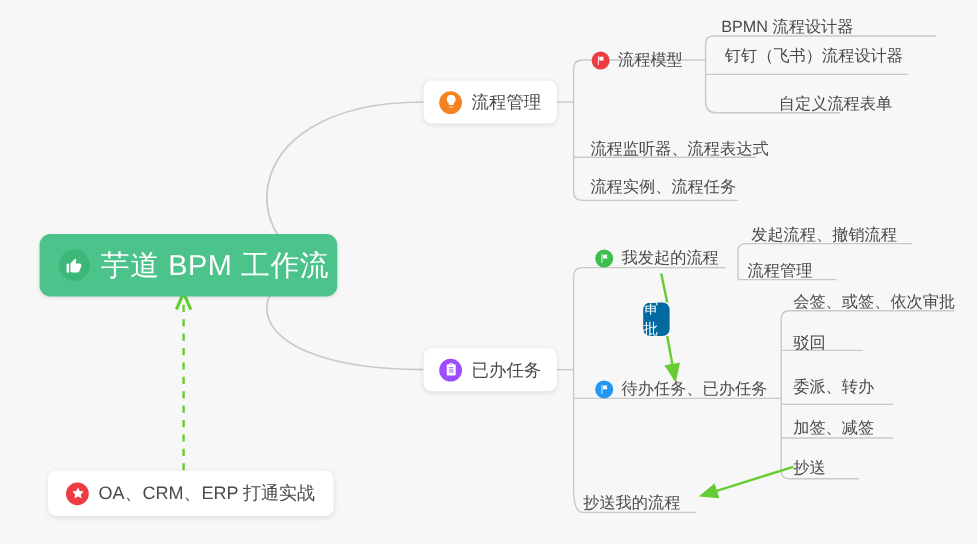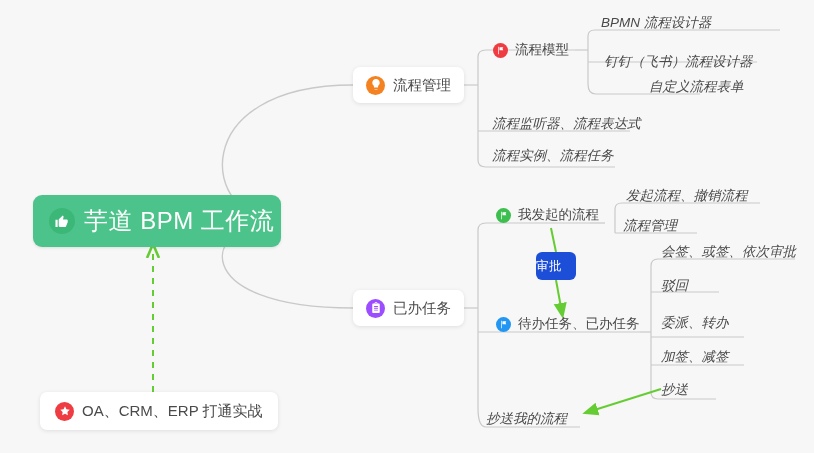--- a/index.html
+++ b/index.html
@@ -88,21 +88,20 @@
     color: #4a4a4a;
     font-size: 13.5px;
     height: 24px;
   }
   .text-node .card-label {
     margin-left: 7px;
     font-size: 13.5px;
   }
   .text-node.plain {
     color: #4a4a4a;
-    font-style: italic;
   }
 
   
   .icon {
     display: inline-flex;
     align-items: center;
     justify-content: center;
     flex: 0 0 auto;
     border-radius: 50%;
   }
@@ -117,27 +116,27 @@
   .ic-star   { background: #ef3b42; }
   .ic-flag-red   { background: #ef3b42; }
   .ic-flag-green { background: #3dbf4f; }
   .ic-flag-blue  { background: #2196f3; }
 
   
   .tag-badge {
     position: absolute;
     left: 536px;
     top: 252px;
-    width: 40px;
+    width: 22px;
     height: 28px;
-    background: #1d4ed8;
+    background: #0369a1;
     border-radius: 6px;
     display: flex;
     align-items: center;
-    justify-content: flex-start;
+    justify-content: flex-end;
     color: #ffffff;
     font-size: 12.5px;
     letter-spacing: 0.5px;
   }
 </style>
 </head>
 <body>
 
 <div id="canvas">
 
@@ -230,21 +229,21 @@
       <svg width="9" height="9" viewBox="0 0 24 24" fill="#ffffff">
         <path d="M6 2h1.9v20H6V2zm3.2 1.2h10.2l-2 4.2 2 4.2H9.2V3.2z"></path>
       </svg>
     </span>
     <span class="card-label">流程模型</span>
   </div>
 
   <div class="text-node plain" style="left:601px; top:11px;">
     <span>BPMN 流程设计器</span>
   </div>
-  <div class="text-node plain" style="left:604px; top:50px;">
+  <div class="text-node plain" style="left:604px; top:35px;">
     <span>钉钉（飞书）流程设计器</span>
   </div>
   <div class="text-node plain" style="left:604px; top:75px;margin-left:45px;">
     <span>自定义流程表单</span>
   </div>
 
   <div class="text-node plain" style="left:492px; top:112px;">
     <span>流程监听器、流程表达式</span>
   </div>
   <div class="text-node plain" style="left:492px; top:144px;">

